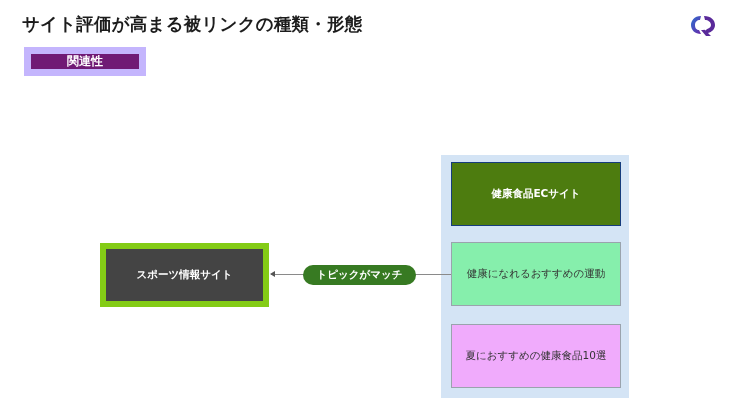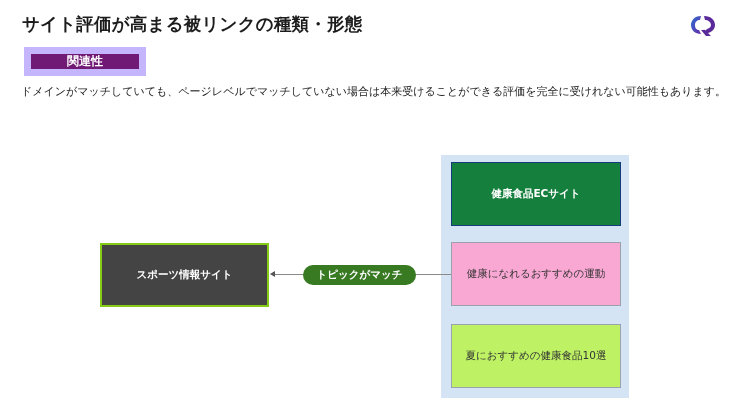--- a/index.html
+++ b/index.html
@@ -21,24 +21,24 @@
       position: absolute; left: 21px; top: 84px; width: 715px; font-size: 11px; line-height: 16.5px; color: #222;
     }
     .desc p { margin: 0; }
     .panel {
       position: absolute; left: 441px; top: 155px; width: 188px; height: 243px; background: #d4e4f5;
     }
     .box {
       position: absolute; box-sizing: border-box; display: flex; align-items: center; justify-content: center;
       font-size: 10.5px; text-align: center;
     }
-    .box-ec { left: 451px; top: 162px; width: 170px; height: 64px; background: #15803d; border: 1px solid #163c7d; color: #fff; font-weight: bold; }
-    .box-art1 { left: 451px; top: 242px; width: 170px; height: 64px; background: #f9a8d4; border: 1px solid #9aa3ad; color: #333; }
-    .box-art2 { left: 451px; top: 324px; width: 170px; height: 64px; background: #bef264; border: 1px solid #9aa3ad; color: #333; }
-    .box-sports { left: 100px; top: 243px; width: 169px; height: 64px; background: #444444; border: 2px solid #84cc16; color: #fff; font-weight: bold; }
+    .box-ec { left: 451px; top: 162px; width: 170px; height: 64px; background: #4d7c0f; border: 1px solid #163c7d; color: #fff; font-weight: bold; }
+    .box-art1 { left: 451px; top: 242px; width: 170px; height: 64px; background: #86efac; border: 1px solid #9aa3ad; color: #333; }
+    .box-art2 { left: 451px; top: 324px; width: 170px; height: 64px; background: #f0abfc; border: 1px solid #9aa3ad; color: #333; }
+    .box-sports { left: 100px; top: 243px; width: 169px; height: 64px; background: #444444; border: 6px solid #84cc16; color: #fff; font-weight: bold; }
     .connector { position: absolute; left: 271px; top: 274px; width: 180px; height: 1px; background: #8a8a8a; }
     .arrowhead { position: absolute; left: 270px; top: 271px; width: 0; height: 0; border-top: 3px solid transparent; border-bottom: 3px solid transparent; border-right: 5px solid #555; }
     .match-label {
       position: absolute; left: 303px; top: 265px; width: 113px; height: 20px; background: #377a22; border-radius: 10px;
       color: #fff; font-size: 10.5px; font-weight: bold; display: flex; align-items: center; justify-content: center;
     }
   </style>
 </head>
 <body>
 
@@ -52,21 +52,20 @@
     </linearGradient>
   </defs>
   <path d="M13 3 C6 3 3 8 3 12 C3 17 7 21 13 21 L11 17 C8 17 7 14.5 7 12 C7 9 9 7 12 7 Z" fill="url(#lg1)"></path>
   <path d="M16 3 C23 3 27 7 27 12 C27 16 24 19 20 20 L23 23 L18 23 L13 17 C18 17 23 15.5 23 12 C23 9 20 7 17 7 Z" fill="#5a2a9a"></path>
   <path d="M12 7 L18 17" stroke="#ffffff" stroke-width="1.6"></path>
 </svg>
 
 <div class="section-tab">関連性</div>
 
 <div class="desc">
-  <p>ドメインがマッチしていても、ページレベルでマッチしていない場合は本来受けることができる評価を完全に受けれない可能性もあります。</p>
 </div>
 
 <div class="panel"></div>
 
 <div class="box box-ec">健康食品ECサイト</div>
 <div class="box box-art1">健康になれるおすすめの運動</div>
 <div class="box box-art2">夏におすすめの健康食品10選</div>
 
 <div class="box box-sports">スポーツ情報サイト</div>
 

